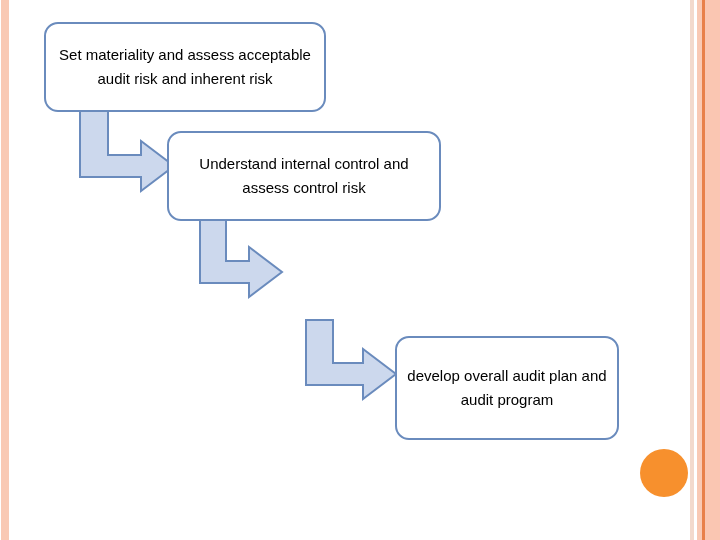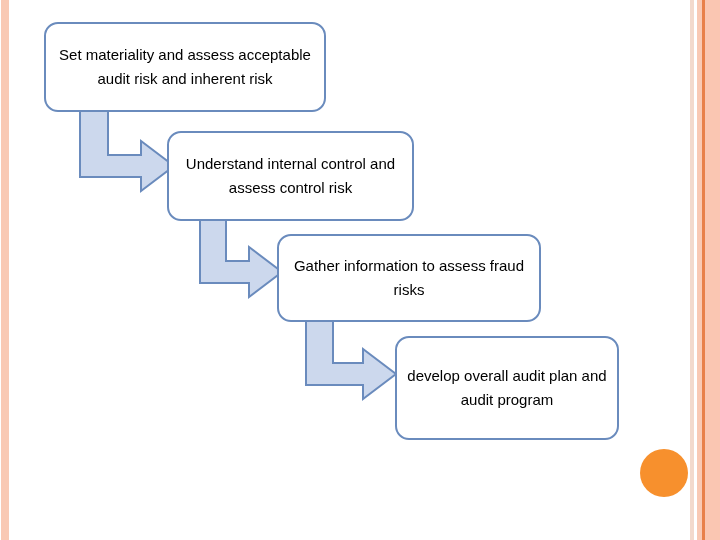--- a/index.html
+++ b/index.html
@@ -50,21 +50,21 @@
     align-items: center;
     justify-content: center;
     text-align: center;
     color: #000000;
     font-size: 15px;
     line-height: 24px;
     padding: 0 10px;
     z-index: 3;
   }
   #box-1 { left: 44px;  top: 22px;  width: 282px; height: 90px; }
-  #box-2 { left: 167px; top: 131px; width: 247px; height: 90px; }
+  #box-2 { left: 167px; top: 131px; width: 274px; height: 90px; }
   #box-3 { left: 277px; top: 234px; width: 264px; height: 88px; }
   #box-4 { left: 395px; top: 336px; width: 224px; height: 104px; }
 
   
   .arrow-svg {
     position: absolute;
     z-index: 1;
     overflow: visible;
   }
   .arrow-shape {
@@ -103,21 +103,18 @@
   </svg>
 
   <div id="box-1" class="flow-box">
     <span>Set materiality and assess acceptable audit risk and inherent risk</span>
   </div>
 
   <div id="box-2" class="flow-box">
     <span>Understand internal control and assess control risk</span>
   </div>
 
-  <div id="box-3" class="flow-box">
-    <span>Gather information to assess fraud risks</span>
-  </div>
 
   <div id="box-4" class="flow-box">
     <span>develop overall audit plan and audit program</span>
   </div>
 
 </div>
 
 </body></html>

